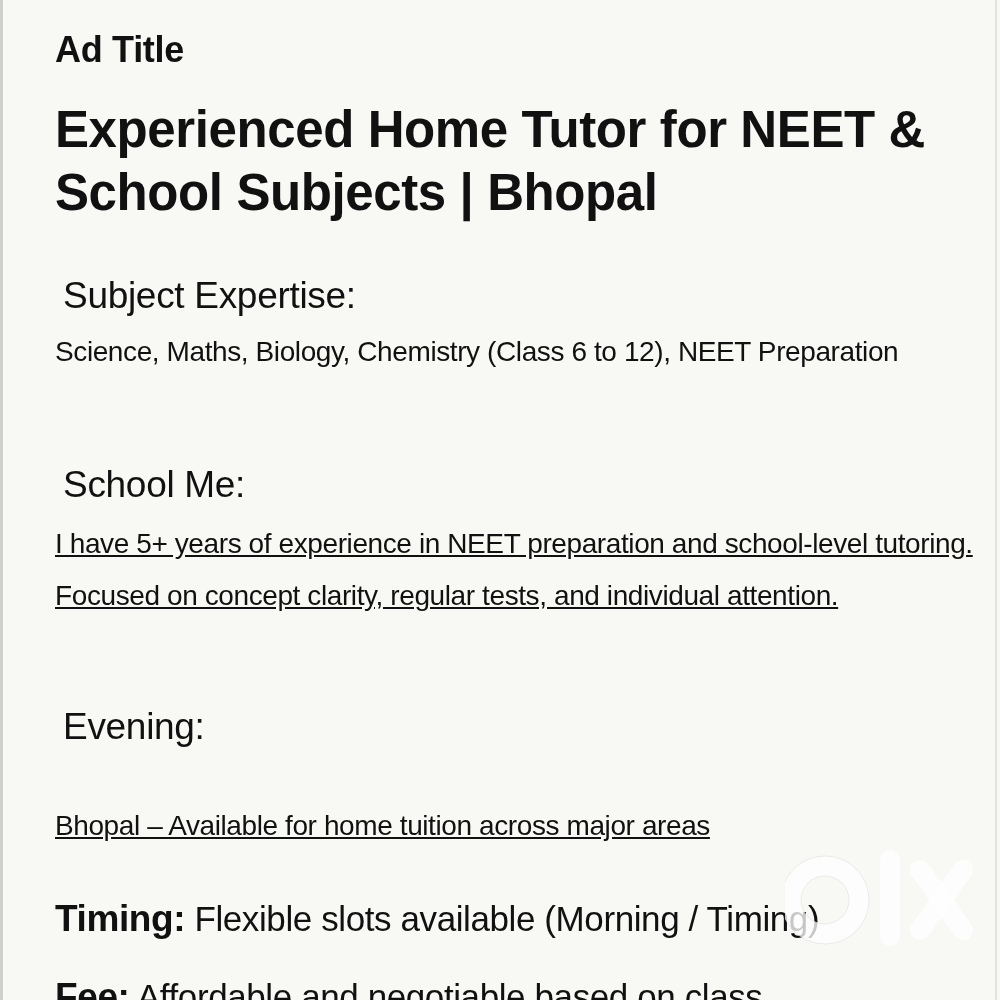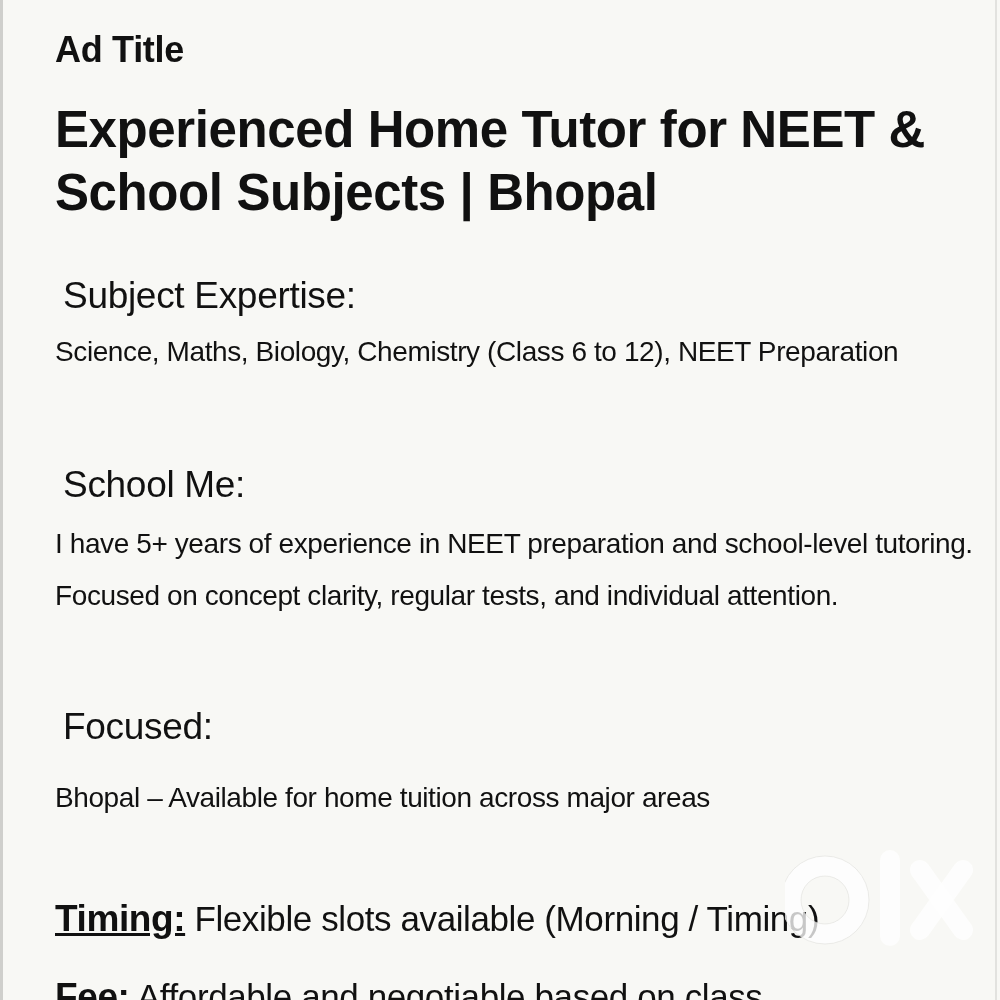--- a/index.html
+++ b/index.html
@@ -70,21 +70,20 @@
     position: absolute;
     left: 0;
     font-size: 35px;
     line-height: 52px;
     letter-spacing: -0.4px;
     white-space: nowrap;
   }
   .inline-line .label {
     font-weight: bold;
     font-size: 37px;
-    text-decoration: underline;
   }
   .watermark {
     position: absolute;
     left: 785px;
     top: 848px;
     width: 190px;
     height: 100px;
     pointer-events: none;
     opacity: 0.9;
   }
@@ -98,24 +97,24 @@
 <div class="content">
 
   <div class="ad-label">Ad Title</div>
 
   <div class="ad-title">Experienced Home Tutor for NEET &amp; School Subjects | Bhopal</div>
 
   <div class="section-heading" style="top:273px;">Subject Expertise:</div>
   <div class="section-body" style="top:326px;">Science, Maths, Biology, Chemistry (Class 6 to 12), NEET Preparation</div>
 
   <div class="section-heading" style="top:462px;">School Me:</div>
-  <div class="section-body" style="top:518px;">I have 5+ years of experience in NEET preparation and school-level tutoring. Focused on concept clarity, regular tests, and individual attention.</div>
+  <div class="section-body" style="top:518px;text-decoration:underline;">I have 5+ years of experience in NEET preparation and school-level tutoring. Focused on concept clarity, regular tests, and individual attention.</div>
 
-  <div class="section-heading" style="top:704px;">Focused:</div>
-  <div class="section-body" style="top:772px;">Bhopal – Available for home tuition across major areas</div>
+  <div class="section-heading" style="top:704px;">Evening:</div>
+  <div class="section-body" style="top:800px;text-decoration:underline;">Bhopal – Available for home tuition across major areas</div>
 
   <div class="inline-line" style="top:893px;">
     <span class="label">Timing:</span>
     <span>Flexible slots available (Morning / Timing)</span>
   </div>
 
   <div class="inline-line" style="top:971px;">
     <span class="label">Fee:</span>
     <span>Affordable and negotiable based on class</span>
   </div>

